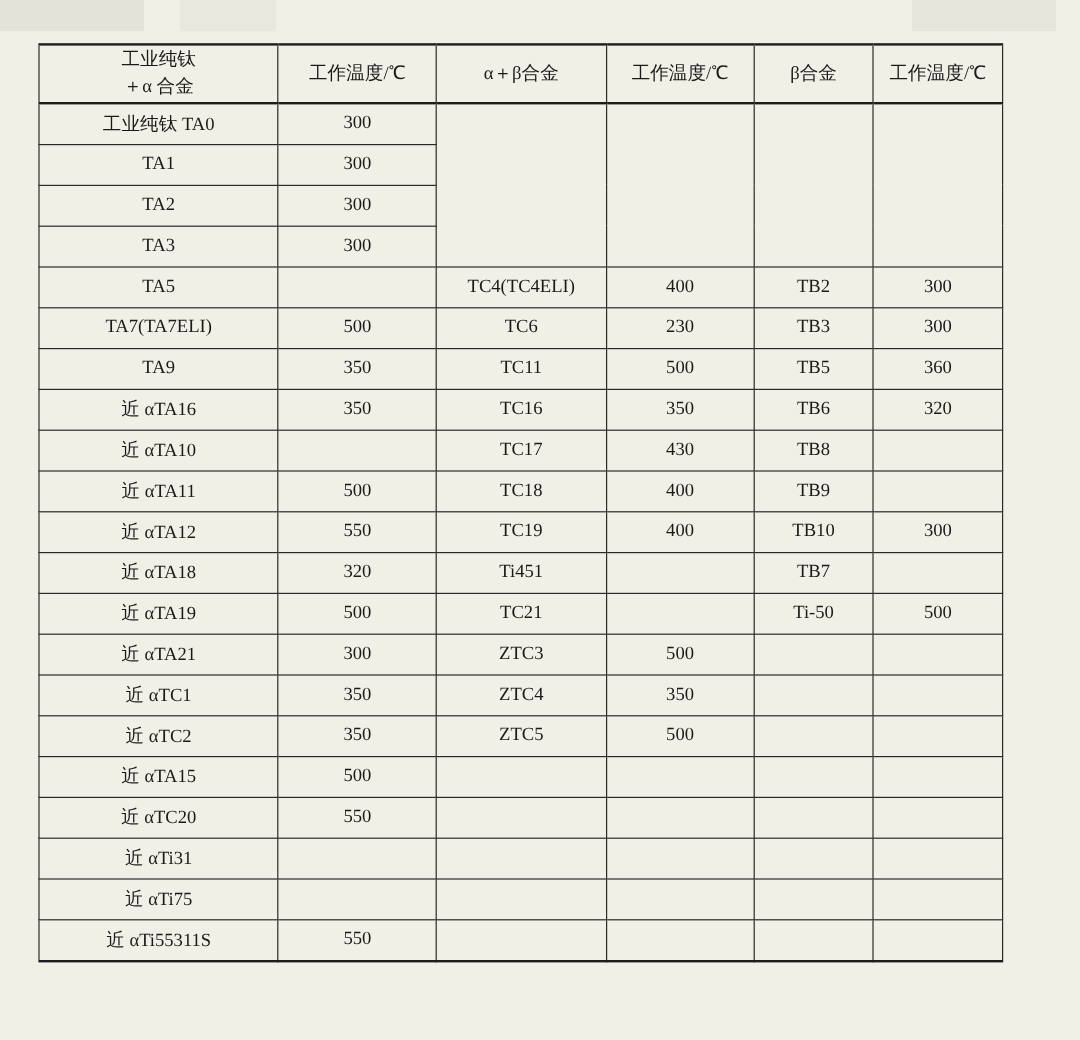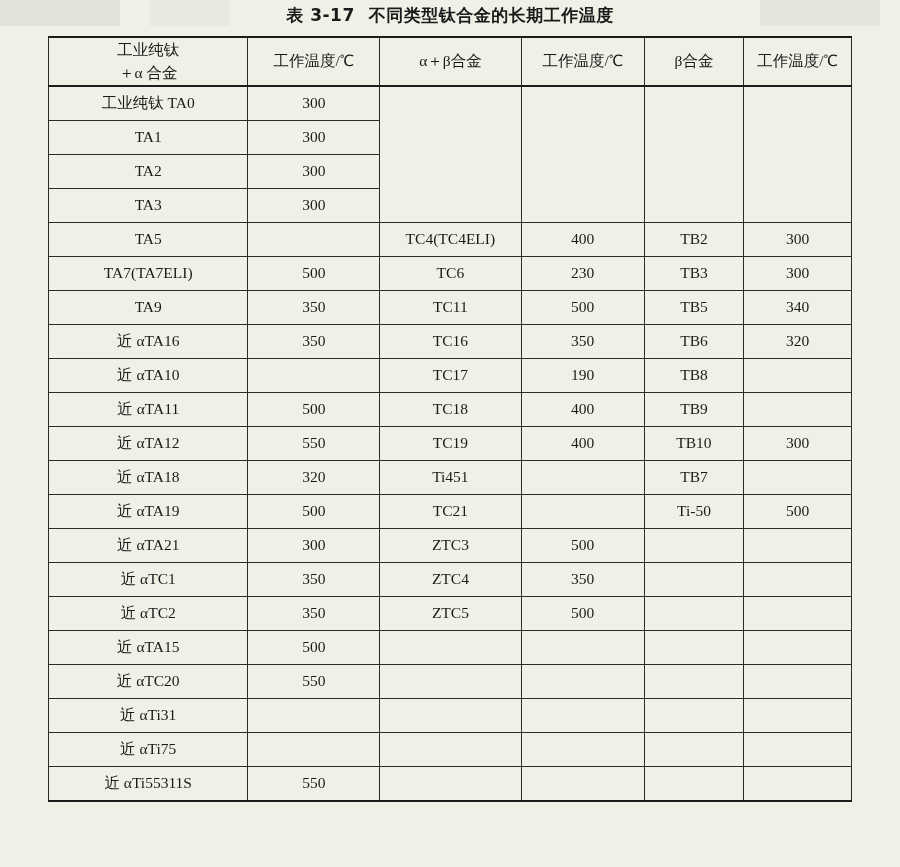--- a/index.html
+++ b/index.html
@@ -42,21 +42,21 @@
     font-size: 17px;
     font-weight: bold;
     letter-spacing: 0.5px;
     font-family: "DejaVu Sans", sans-serif;
   }
   .caption .cap-num { margin-right: 14px; }
 
   table.tbl {
     position: absolute;
     top: 36px;
-    left: 48px;
+    left: 32px;
     width: 804px;
     border-collapse: collapse;
     font-size: 15.5px;
   }
   table.tbl td, table.tbl th {
     border: 1px solid #2b2b2b;
     padding: 0;
     text-align: center;
     vertical-align: middle;
     font-weight: normal;
@@ -86,23 +86,20 @@
   .grp-first td { border-bottom: none; }
   .grp-last td { border-top: none; }
   .grp-mid td { border-top: none; border-bottom: none; }
 </style>
 </head>
 <body>
 
 <div class="page">
   <div class="scan-noise"></div>
 
-  <div class="caption">
-    <span class="cap-num">表 3-17</span><span>不同类型钛合金的长期工作温度</span>
-  </div>
 
   <table class="tbl">
     <colgroup>
       <col class="col-a">
         <col class="col-b">
         <col class="col-c">
         <col class="col-d">
         <col class="col-e">
         <col class="col-f">
     </colgroup>
@@ -155,35 +152,35 @@
           <td>230</td>
           <td>TB3</td>
           <td>300</td>
         </tr>
         <tr>
           <td class="left"><span>TA9</span></td>
           <td>350</td>
           <td>TC11</td>
           <td>500</td>
           <td>TB5</td>
-          <td>340</td>
+          <td>360</td>
         </tr>
         <tr>
           <td class="left"><span class="near">近 α</span><span>TA16</span></td>
           <td>350</td>
           <td>TC16</td>
           <td>350</td>
           <td>TB6</td>
           <td>320</td>
         </tr>
         <tr>
           <td class="left"><span class="near">近 α</span><span>TA10</span></td>
           <td></td>
           <td>TC17</td>
-          <td>190</td>
+          <td>430</td>
           <td>TB8</td>
           <td></td>
         </tr>
         <tr>
           <td class="left"><span class="near">近 α</span><span>TA11</span></td>
           <td>500</td>
           <td>TC18</td>
           <td>400</td>
           <td>TB9</td>
           <td></td>

